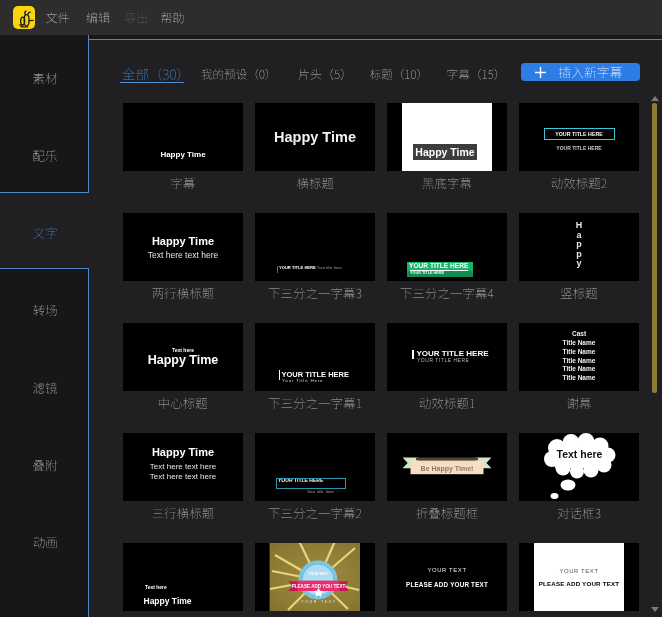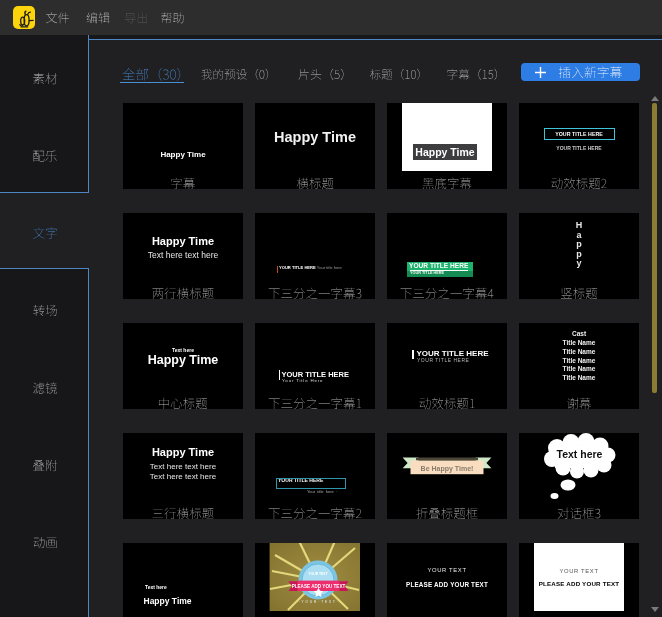--- a/index.html
+++ b/index.html
@@ -5,21 +5,21 @@
 *{margin:0;padding:0;box-sizing:border-box}
 html,body{width:662px;height:617px;overflow:hidden;background:#18181a}
 body{font-family:"Liberation Sans",sans-serif;position:relative}
 #menubar{position:absolute;left:0;top:0;width:662px;height:35px;background:#2d2d2e}
 #panel{position:absolute;left:88px;top:39px;width:574px;height:578px;background:#202023;border-left:1px solid #4e86c3;border-top:1px solid #4e86c3}
 #box1{position:absolute;left:0;top:35px;width:89px;height:158px;background:#17171a;border-right:1px solid #4e86c3;border-bottom:1px solid #4e86c3}
 #selzone{position:absolute;left:0;top:193px;width:89px;height:75px;background:#202023}
 #box2{position:absolute;left:0;top:268px;width:89px;height:349px;background:#17171a;border:1px solid #4e86c3;border-left:none;border-bottom:none}
 #underline{position:absolute;left:120px;top:82px;width:64px;height:1px;background:#4a90d9}
 #btn{position:absolute;left:521px;top:63px;width:119px;height:18px;border-radius:4px;background:#2d7de4}
-.th{position:absolute;width:120px;height:86px;background:#000;overflow:hidden}
+.th{position:absolute;width:120px;height:68px;background:#000;overflow:hidden}
 .th div{position:absolute}
 .ct{left:0;right:0;text-align:center}
 #sbthumb{position:absolute;left:652px;top:103px;width:5px;height:290px;background:#8d7b33;border-radius:2px}
 #sbup{position:absolute;left:651px;top:96px;width:0;height:0;border-left:4px solid transparent;border-right:4px solid transparent;border-bottom:5px solid #7a7a7a}
 #sbdn{position:absolute;left:651px;top:607px;width:0;height:0;border-left:4px solid transparent;border-right:4px solid transparent;border-top:5px solid #7a7a7a}
 </style>
 </head>
 <body>
 <div id="panel"></div>
 <div id="box1"></div>

